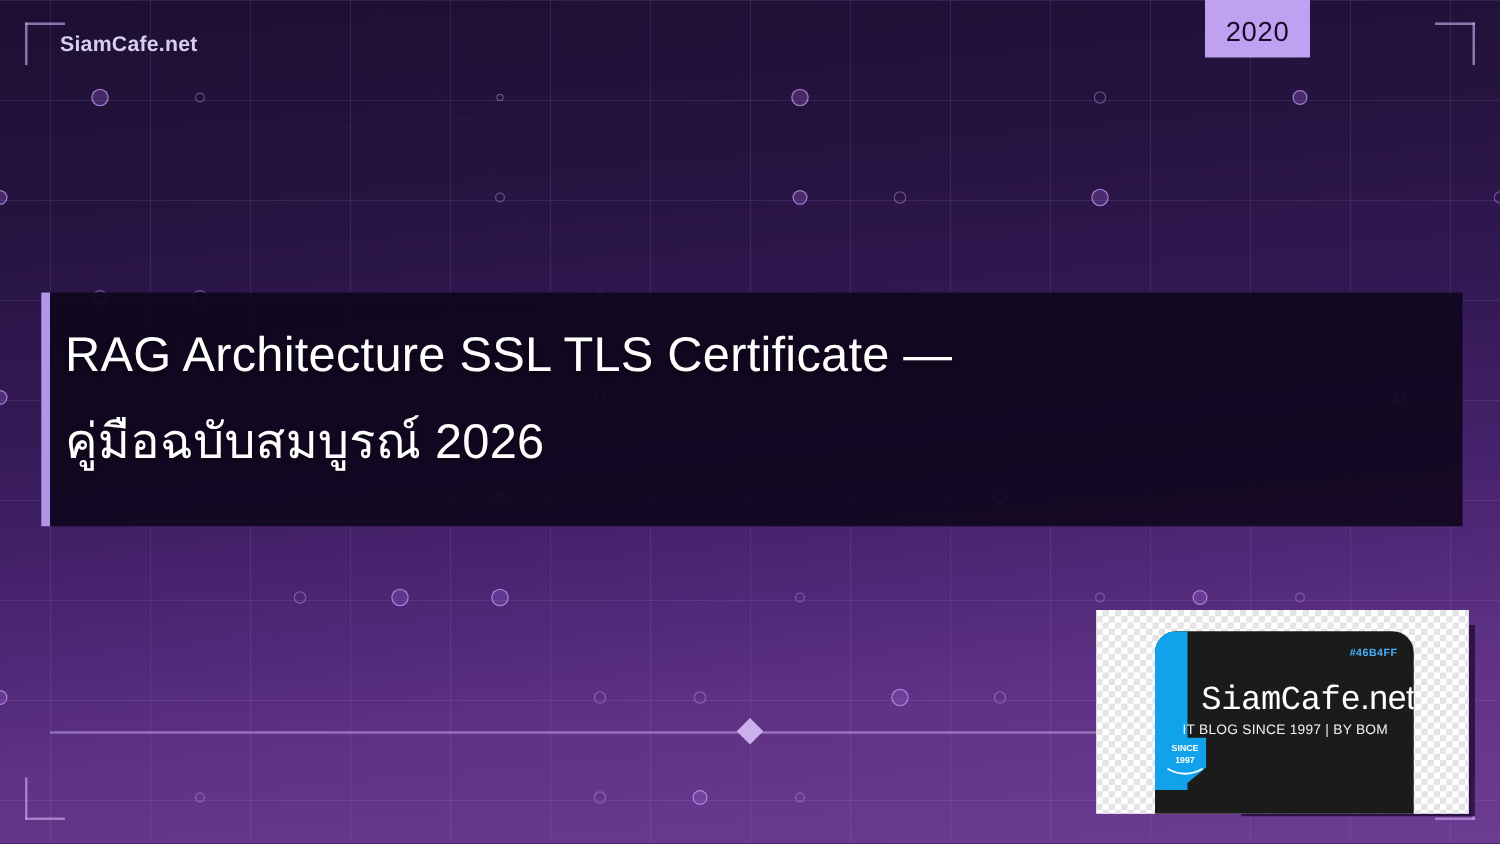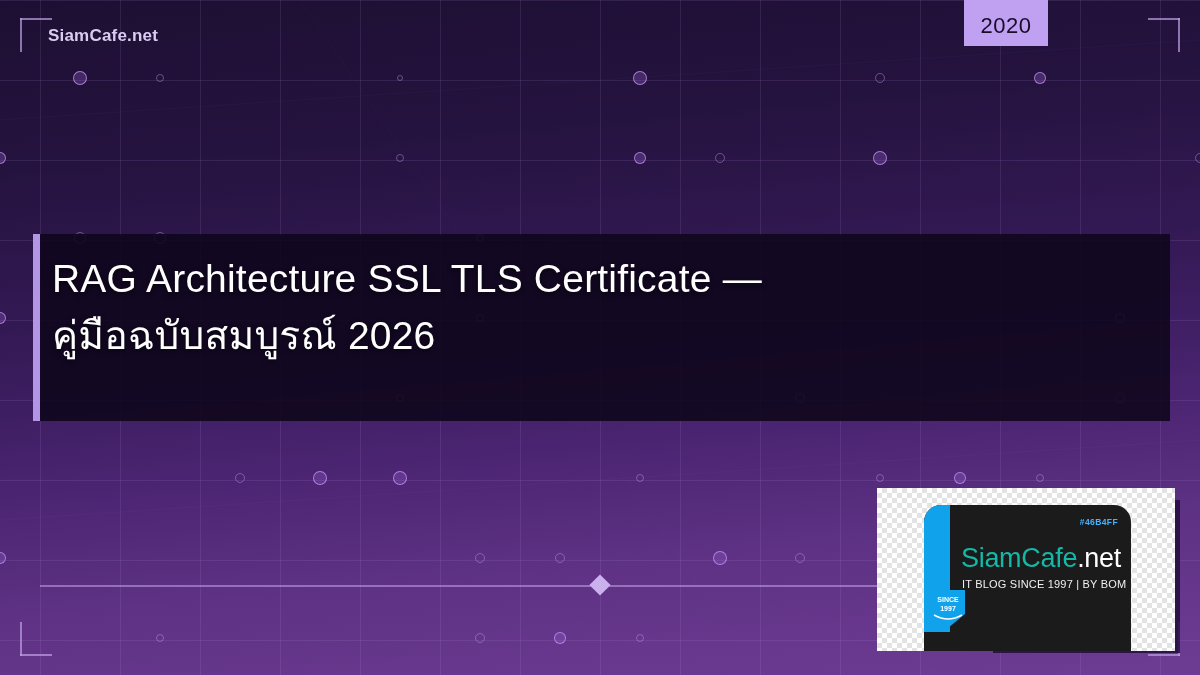--- a/index.html
+++ b/index.html
@@ -98,21 +98,21 @@
     position:absolute; left:33px; top:234px;
     width:7px; height:187px;
     background:#b295e6;
   }
   #title-text {
     position:absolute; left:52px; top:250px;
     width:1100px;
     color:#ffffff;
     font-size:39px;
     font-weight:normal;
-    line-height:57px;
+    line-height:69px;
     letter-spacing:.2px;
     text-shadow:0 2px 5px rgba(0,0,0,.55);
     white-space:pre-line;
   }
 
   
   #divider {
     position:absolute; left:40px; top:585px;
     width:1120px; height:2px;
     background:rgba(196,164,234,0.55);
@@ -163,24 +163,24 @@
   #logo-hex {
     position:absolute; right:13px; top:12px;
     font-size:8.5px; font-weight:bold;
     color:#46b4ff; letter-spacing:.4px;
   }
   #logo-wordmark {
     position:absolute; left:37px; top:38px;
     font-size:27px; letter-spacing:-.3px;
     white-space:nowrap;
   }
-  #logo-wordmark .w1 { color:#14b8a6; }
+  #logo-wordmark .w1 { color:#ffffff;font-family:Liberation Mono, monospace; }
   #logo-wordmark .w2 { color:#ffffff; }
   #logo-tagline {
-    position:absolute; left:38px; top:73px;
+    position:absolute; left:22px; top:73px;
     font-size:11px; color:#f0f0f0;
     letter-spacing:.2px; white-space:nowrap;
   }
   #logo-shield {
     position:absolute; left:7px; top:85px;
     width:34px; height:38px;
   }
   #logo-shield .sh-txt {
     position:absolute; left:0; top:6px;
     width:34px; text-align:center;

